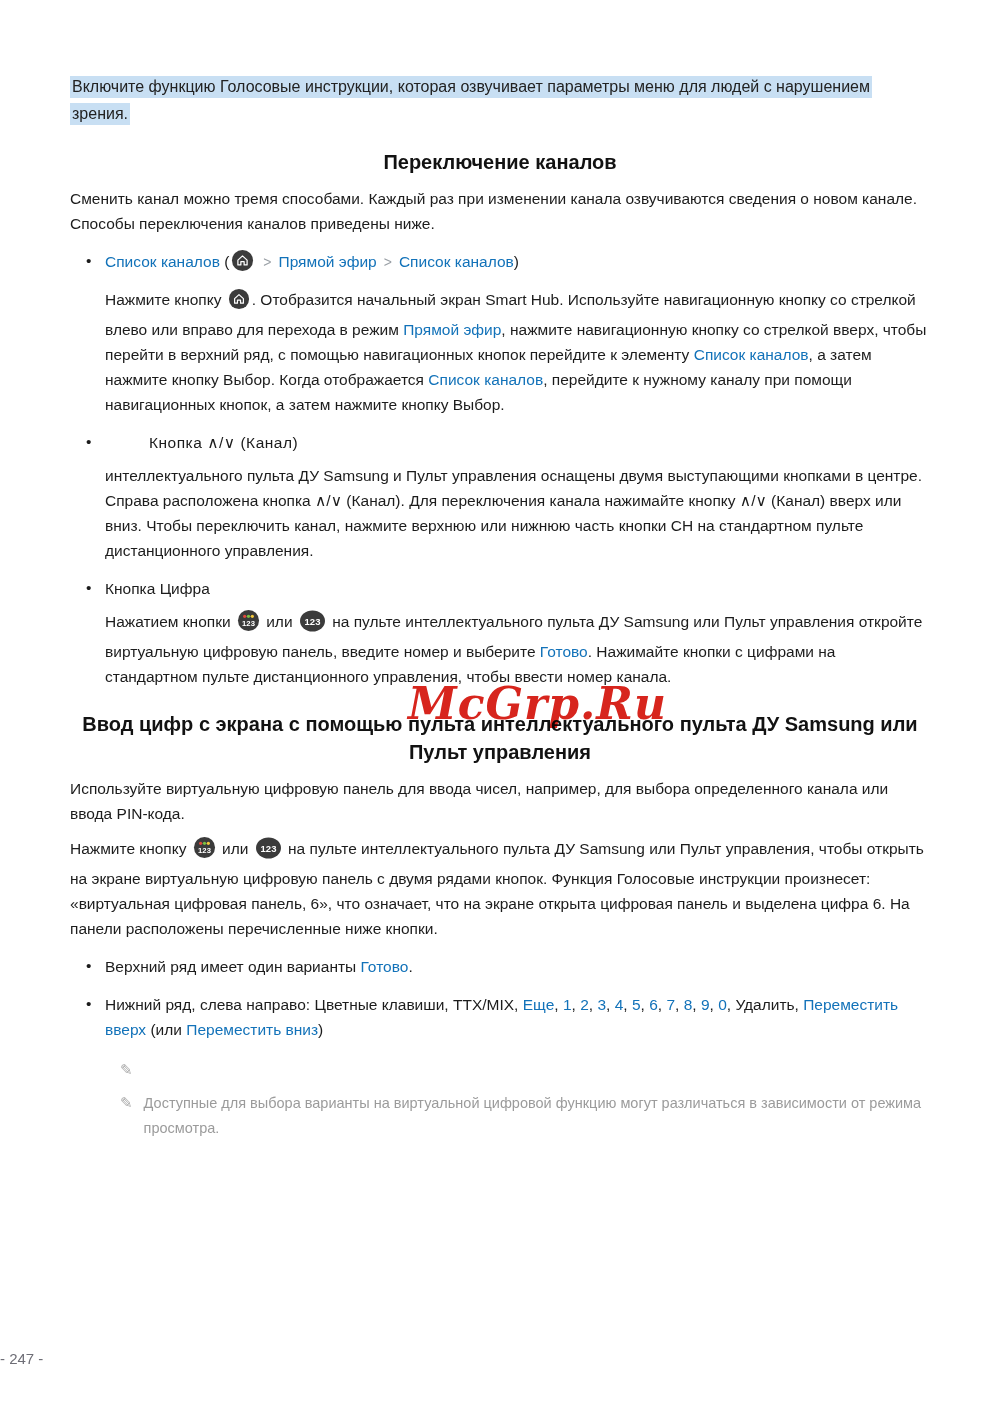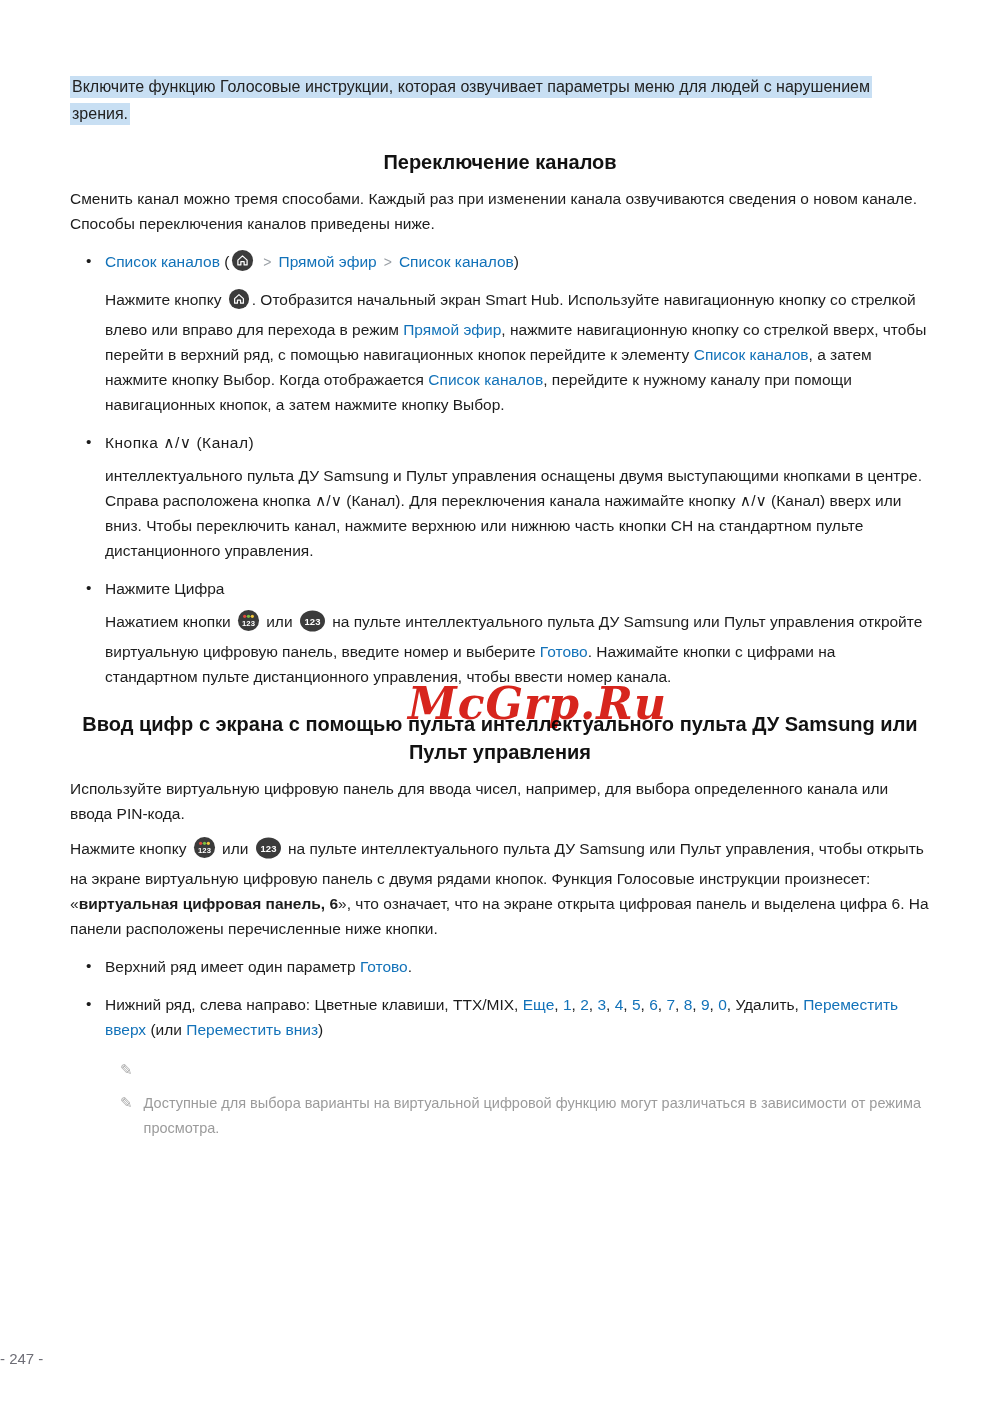--- a/index.html
+++ b/index.html
@@ -28,22 +28,22 @@
     margin: 21px 0 0 0; font-size: 20px; line-height: 28px;
     font-weight: 700; color: #121212; position: relative; z-index: 2; text-align: center;
   }
   .body-p { margin: 10px 0 0 0; font-size: 15.5px; line-height: 25px; }
   ul.list { list-style: none; margin: 0; padding: 0; }
   li.list-item { position: relative; padding-left: 35px; margin-top: 13px; font-size: 15.5px; line-height: 25px; }
   li.list-item::before { content: "\2022"; position: absolute; left: 16px; top: -1px; color: #1c1c1c; }
   .sub { margin: 8px 0 0 0; font-size: 15.5px; line-height: 25px; }
   .lnk { color: #1272b9; text-decoration: none; cursor: pointer; }
   .sep { color: #9aa0a6; margin: 0 7px; font-size: 14px; }
-  .b { font-weight: 700; }
-  .chev { letter-spacing: 0.5px; }
+  .b { font-weight: 400; }
+  .chev { letter-spacing: 0.5px; margin-left: 44px; }
   .icon { display: inline-block; vertical-align: -5px; margin: 0 2px; }
   .notes { margin: 16px 0 0 0; }
   .note { display: flex; gap: 11px; margin: 10px 0 0 50px; color: #9b9b9b; font-size: 14.5px; line-height: 25px; }
   .pencil { color: #a8a8a8; font-size: 15px; line-height: 23px; flex: 0 0 auto; }
   .watermark {
     position: absolute; left: 408px; top: 678px;
     font-family: "DejaVu Serif", serif; font-style: italic; font-weight: 700;
     font-size: 44px; color: #d7251d; z-index: 5;
     pointer-events: none; mix-blend-mode: multiply; letter-spacing: 1px;
   }
@@ -73,21 +73,21 @@
       <p class="sub"><span>Нажмите кнопку </span><span class="icon"><svg width="22" height="22" viewBox="0 0 24 24">
               <circle cx="12" cy="12" r="11" fill="#3b3b3b"></circle>
               <path d="M7.2 11.6 L12 7.2 L16.8 11.6 V16.6 H13.7 V13.3 H10.3 V16.6 H7.2 Z" fill="none" stroke="#ffffff" stroke-width="1.3" stroke-linejoin="round"></path>
             </svg></span><span>. Отобразится начальный экран Smart Hub. Используйте навигационную кнопку со стрелкой влево или вправо для перехода в режим </span><a class="lnk">Прямой эфир</a><span>, нажмите навигационную кнопку со стрелкой вверх, чтобы перейти в верхний ряд, с помощью навигационных кнопок перейдите к элементу </span><a class="lnk">Список каналов</a><span>, а затем нажмите кнопку Выбор. Когда отображается </span><a class="lnk">Список каналов</a><span>, перейдите к нужному каналу при помощи навигационных кнопок, а затем нажмите кнопку Выбор.</span></p>
     </li>
 
     <li class="list-item"><span class="chev">Кнопка ∧/∨ (Канал)</span>
       <p class="sub">интеллектуального пульта ДУ Samsung и Пульт управления оснащены двумя выступающими кнопками в центре. Справа расположена кнопка ∧/∨ (Канал). Для переключения канала нажимайте кнопку ∧/∨ (Канал) вверх или вниз. Чтобы переключить канал, нажмите верхнюю или нижнюю часть кнопки CH на стандартном пульте дистанционного управления.</p>
     </li>
 
-    <li class="list-item"><span>Нажмите Цифра</span>
+    <li class="list-item"><span>Кнопка Цифра</span>
       <p class="sub"><span>Нажатием кнопки </span><span class="icon"><svg width="23" height="23" viewBox="0 0 24 24">
               <circle cx="12" cy="12" r="11" fill="#3b3b3b"></circle>
               <circle cx="8" cy="7.6" r="1.7" fill="#e2483d"></circle>
               <circle cx="12" cy="7.6" r="1.7" fill="#79c043"></circle>
               <circle cx="16" cy="7.6" r="1.7" fill="#f3c73c"></circle>
               <text x="12" y="17.5" text-anchor="middle" font-size="8" font-weight="bold" fill="#ffffff" font-family="Liberation Sans, sans-serif">123</text>
             </svg></span><span> или </span><span class="icon"><svg width="27" height="22" viewBox="0 0 26 22">
               <ellipse cx="13" cy="11" rx="12.5" ry="10.5" fill="#3b3b3b"></ellipse>
               <text x="13" y="14.5" text-anchor="middle" font-size="9.5" font-weight="bold" fill="#ffffff" font-family="Liberation Sans, sans-serif">123</text>
             </svg></span><span> на пульте интеллектуального пульта ДУ Samsung или Пульт управления откройте виртуальную цифровую панель, введите номер и выберите </span><a class="lnk">Готово</a><span>. Нажимайте кнопки с цифрами на стандартном пульте дистанционного управления, чтобы ввести номер канала.</span></p>
@@ -103,21 +103,21 @@
           <circle cx="8" cy="7.6" r="1.7" fill="#e2483d"></circle>
           <circle cx="12" cy="7.6" r="1.7" fill="#79c043"></circle>
           <circle cx="16" cy="7.6" r="1.7" fill="#f3c73c"></circle>
           <text x="12" y="17.5" text-anchor="middle" font-size="8" font-weight="bold" fill="#ffffff" font-family="Liberation Sans, sans-serif">123</text>
         </svg></span><span> или </span><span class="icon"><svg width="27" height="22" viewBox="0 0 26 22">
           <ellipse cx="13" cy="11" rx="12.5" ry="10.5" fill="#3b3b3b"></ellipse>
           <text x="13" y="14.5" text-anchor="middle" font-size="9.5" font-weight="bold" fill="#ffffff" font-family="Liberation Sans, sans-serif">123</text>
         </svg></span><span> на пульте интеллектуального пульта ДУ Samsung или Пульт управления, чтобы открыть на экране виртуальную цифровую панель с двумя рядами кнопок. Функция Голосовые инструкции произнесет: «</span><span class="b">виртуальная цифровая панель, 6</span><span>», что означает, что на экране открыта цифровая панель и выделена цифра 6. На панели расположены перечисленные ниже кнопки.</span></p>
 
   <ul class="list">
-    <li class="list-item"><span>Верхний ряд имеет один параметр </span><a class="lnk">Готово</a><span>.</span></li>
+    <li class="list-item"><span>Верхний ряд имеет один варианты </span><a class="lnk">Готово</a><span>.</span></li>
 
     <li class="list-item"><span>Нижний ряд, слева направо: Цветные клавиши, TTX/MIX, </span><a class="lnk">Еще</a><span>, </span><a class="lnk">1</a><span>, </span><a class="lnk">2</a><span>, </span><a class="lnk">3</a><span>, </span><a class="lnk">4</a><span>, </span><a class="lnk">5</a><span>, </span><a class="lnk">6</a><span>, </span><a class="lnk">7</a><span>, </span><a class="lnk">8</a><span>, </span><a class="lnk">9</a><span>, </span><a class="lnk">0</a><span>, Удалить, </span><a class="lnk">Переместить вверх</a><span> (или </span><a class="lnk">Переместить вниз</a><span>)</span></li>
   </ul>
 
   <div class="notes">
     <div class="note">
         <span class="pencil">✎</span>
       </div>
     <div class="note">
         <span class="pencil">✎</span>

